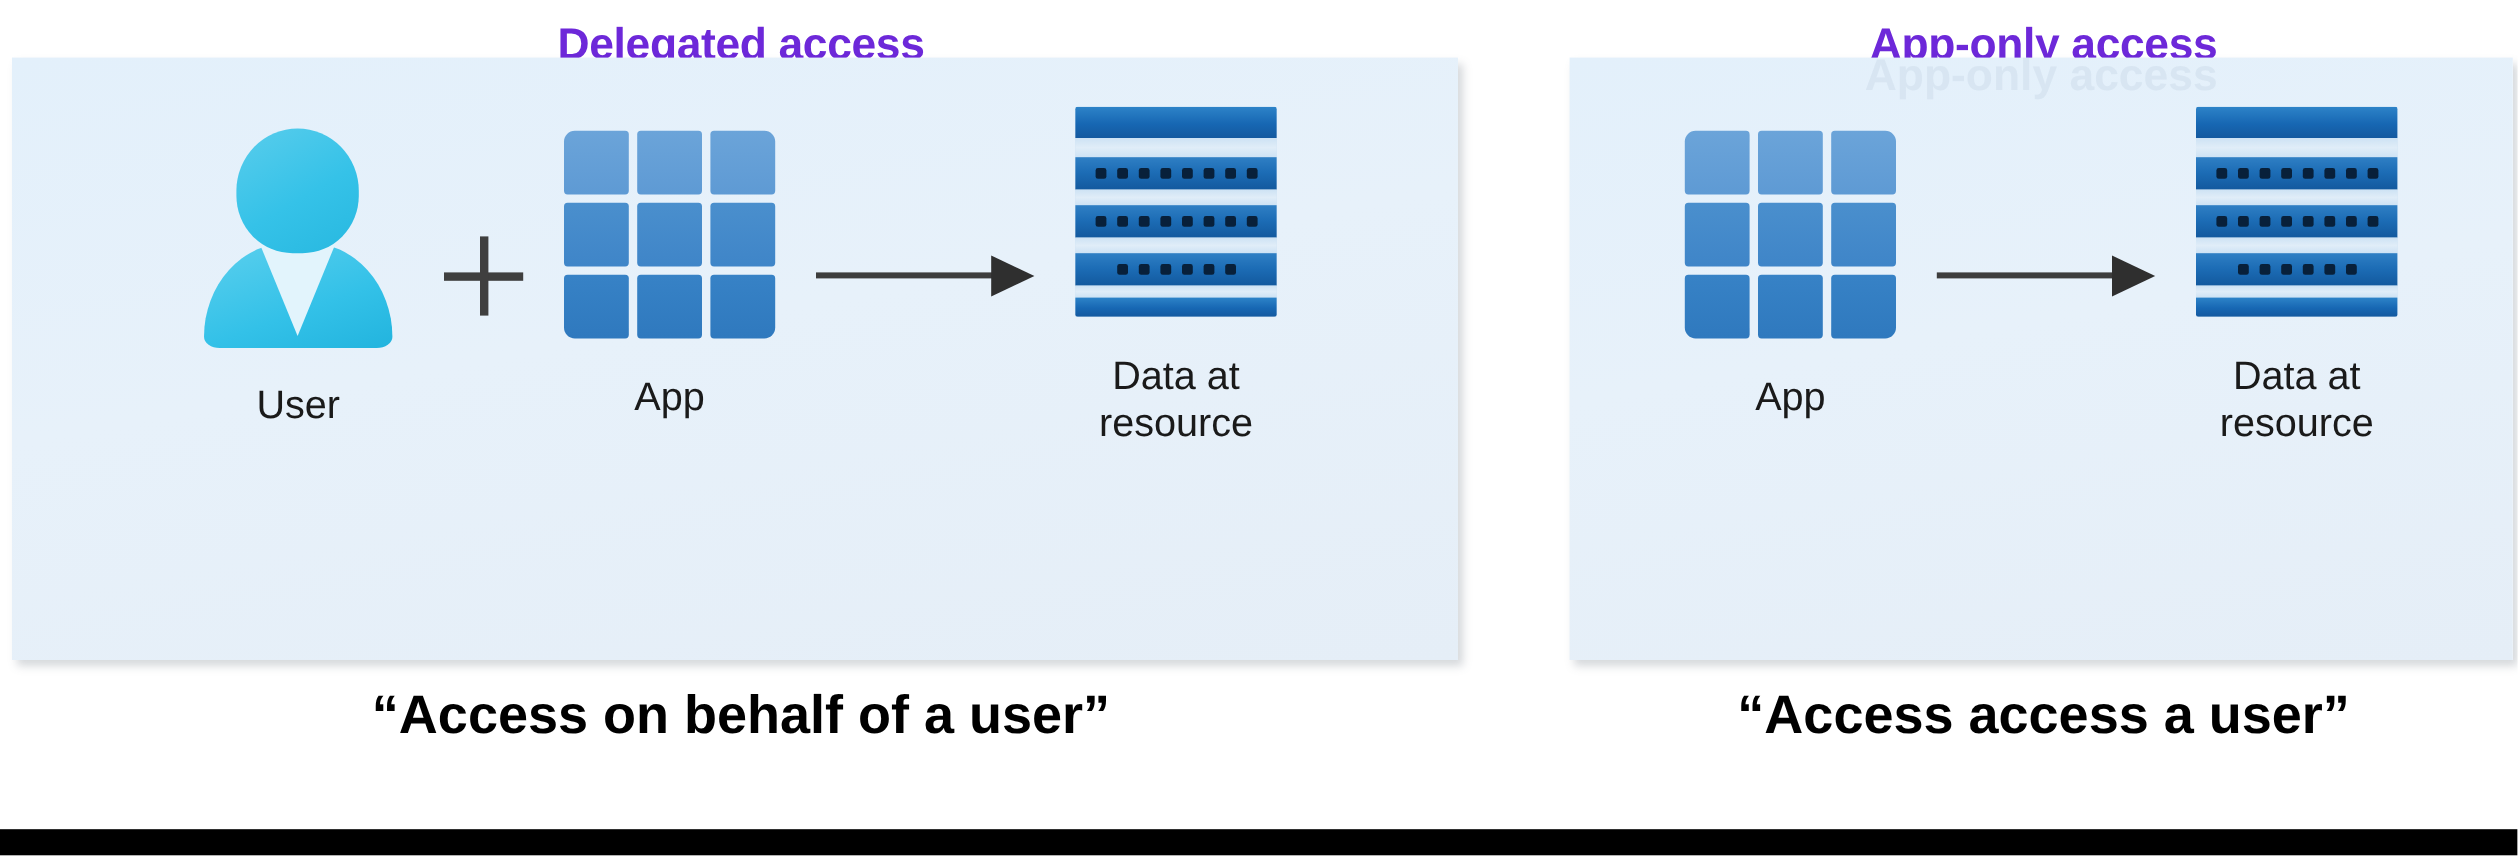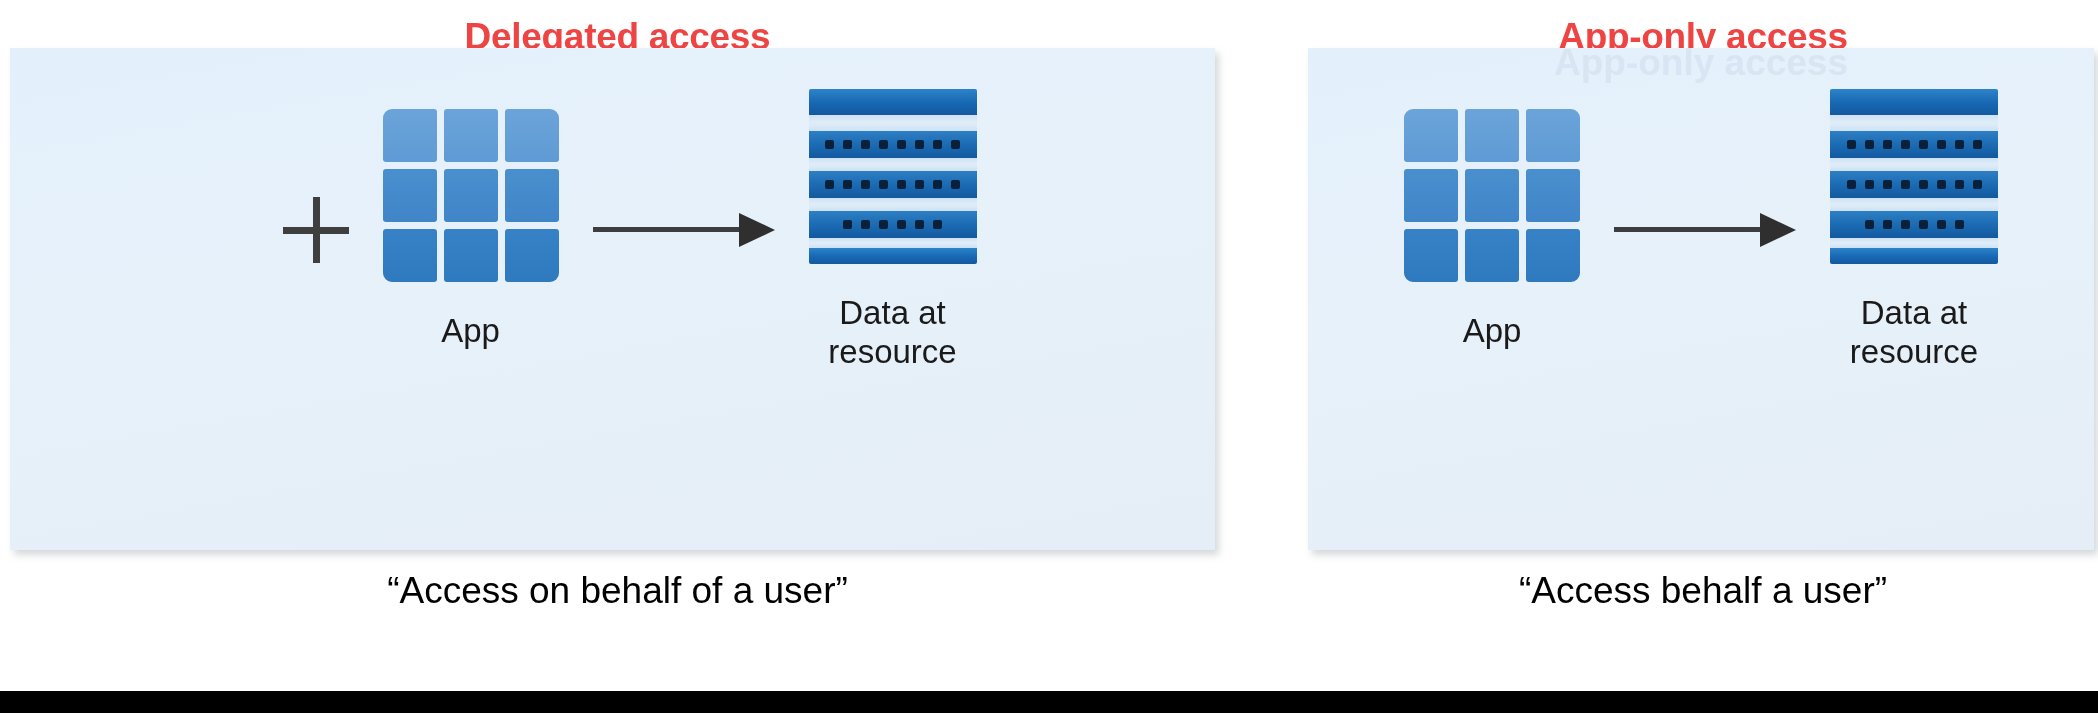--- a/index.html
+++ b/index.html
@@ -28,42 +28,42 @@
     position: absolute;
     top: 0;
   }
   .panel-col.left  { left: 10px;  width: 1215px; }
   .panel-col.right { left: 1268px; width: 790px; padding-left: 40px; }
 
   .panel-title {
     text-align: center;
     font-weight: bold;
     font-size: 37px;
-    color: #ef4444;
+    color: #6d28d9;
     letter-spacing: -0.3px;
     padding-top: 16px;
     height: 48px;
     box-sizing: border-box;
     white-space: nowrap;
   }
 
   .panel-box {
     position: relative;
     box-sizing: border-box;
     background: linear-gradient(170deg, #e3f0fb 0%, #e7f1fa 45%, #e5eef7 100%);
     box-shadow: 4px 5px 7px rgba(120,130,140,0.30);
     overflow: hidden;
   }
   .panel-col.left  .panel-box { height: 502px; width: 1205px; }
   .panel-col.right .panel-box { height: 502px; width: 786px; }
 
   .panel-caption {
     text-align: center;
-    font-weight: normal;
-    font-size: 37px;
+    font-weight: bold;
+    font-size: 45px;
     color: #000000;
     padding-top: 20px;
     white-space: nowrap;
   }
 
   
   .row {
     position: absolute;
     left: 0;
     right: 0;
@@ -249,20 +249,28 @@
 
 <div class="canvas">
 
   <div class="panel-col left">
 
     <div class="panel-title">Delegated access</div>
 
     <div class="panel-box">
       <div class="row icon-row">
 
+        <div class="node">
+          <div class="user-icon">
+            <div class="user-body"></div>
+            <div class="user-vneck"></div>
+            <div class="user-head"></div>
+          </div>
+          <div class="node-label">User</div>
+        </div>
 
         <div class="plus-icon"></div>
 
         <div class="node">
           <div class="app-icon">
             <div class="app-cell r0 tl"></div>
             <div class="app-cell r0"></div>
             <div class="app-cell r0 tr"></div>
             <div class="app-cell r1"></div>
             <div class="app-cell r1"></div>
@@ -404,17 +412,17 @@
             <div class="band-gap" style="top:149px; height:10px;"></div>
             <div class="band plain" style="top:159px; height:16px;"></div>
           </div>
           <div class="node-label">Data at
 resource</div>
         </div>
 
       </div>
     </div>
 
-    <div class="panel-caption">“Access behalf a user”</div>
+    <div class="panel-caption">“Access access a user”</div>
   </div>
 
   <div class="bottom-bar"></div>
 </div>
 
 </body></html>

